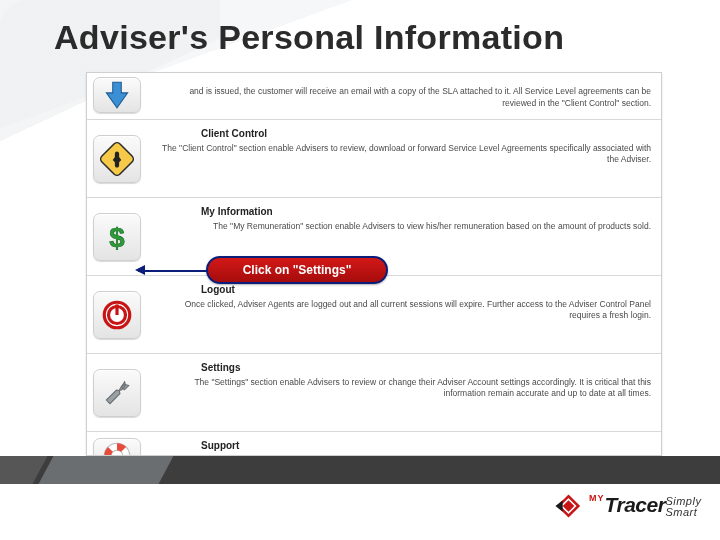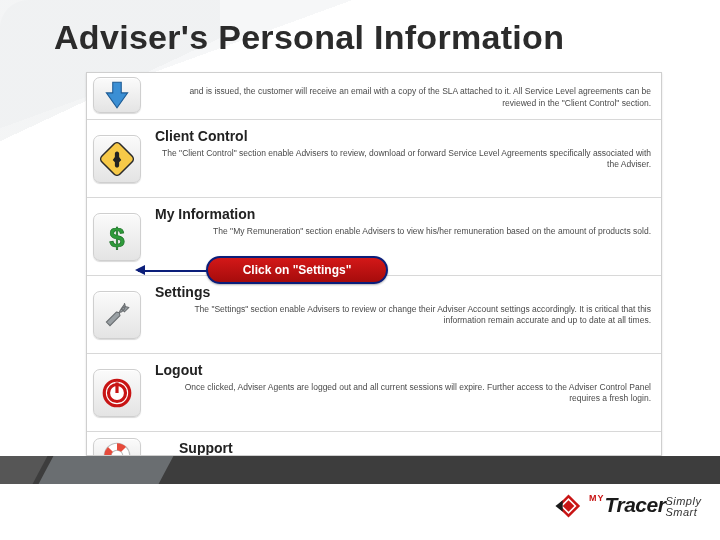--- a/index.html
+++ b/index.html
@@ -4,27 +4,27 @@
 <style>
   * { box-sizing: border-box; margin: 0; padding: 0; }
   html, body { width: 720px; height: 540px; font-family: Arial, sans-serif; overflow: hidden; background: #fff; }
   .slide { position: relative; width: 720px; height: 540px; background: linear-gradient(160deg, #f6f7f8 0 16%, #ffffff 16% 100%); border-radius: 28px; }
   .bg-diag { position: absolute; left: -80px; top: -40px; width: 300px; height: 260px; background: linear-gradient(160deg, #eceeef 0 55%, transparent 55%); transform: skewY(-6deg); opacity: .6; }
   .title { position: absolute; top: 18px; left: 54px; font-size: 34px; color: #2b2b2b; letter-spacing: .3px; }
   .panel { position: absolute; left: 86px; top: 72px; width: 576px; height: 384px; border: 1px solid #cfcfcf; background: #f3f3f3; box-shadow: 0 1px 2px rgba(0,0,0,.12); overflow: hidden; }
   .row { display: flex; align-items: stretch; border-top: 1px solid #d8d8d8; background: #fff; }
   .row:first-child { border-top: 0; }
   .row.partial-top { height: 46px; align-items: flex-end; }
-  .row.partial-bottom { height: 34px; align-items: flex-start; gap: 24px; }
+  .row.partial-bottom { height: 34px; align-items: flex-start; }
   .row-normal { min-height: 78px; }
   .icon-cell { width: 60px; display: flex; align-items: center; justify-content: center; padding: 6px; }
   .icon-box { width: 48px; height: 48px; border-radius: 7px; background: linear-gradient(#fbfbfb,#e4e4e4); border: 1px solid #cfcfcf; display: flex; align-items: center; justify-content: center; box-shadow: inset 0 1px 0 #fff, 0 1px 1px rgba(0,0,0,.15); }
   .icon-box svg { width: 34px; height: 34px; }
   .text-cell { flex: 1; padding: 8px 10px 10px 8px; }
-  .item-title { font-size: 14px; font-weight: bold; color: #222; margin-bottom: 4px; }
+  .item-title { font-size: 10px; font-weight: bold; color: #222; margin-bottom: 4px; margin-left: 46px; }
   .item-desc { font-size: 8.5px; line-height: 1.35; color: #4a4a4a; text-align: right; }
   .row.partial-top .icon-box, .row.partial-bottom .icon-box { height: 36px; }
 
   
 
   .callout { position: absolute; left: 206px; top: 256px; width: 182px; height: 28px; background: linear-gradient(#d31818,#a60c0c); border: 2px solid #0b1e7a; border-radius: 16px; color: #fff; font-weight: bold; font-size: 12px; display: flex; align-items: center; justify-content: center; box-shadow: 0 1px 2px rgba(0,0,0,.3); }
   .callout::after { content: ""; position: absolute; left: -70px; top: 50%; width: 70px; height: 0; border-top: 2px solid #0b1e7a; }
   .callout::before { content: ""; position: absolute; left: -78px; top: 50%; margin-top: -5px; border: 5px solid transparent; border-right: 10px solid #0b1e7a; }
 
   .footer-band { position: absolute; left: 0; right: 0; top: 456px; height: 28px; background: #3d3d3d; }
@@ -87,43 +87,43 @@
       <div class="text-cell">
         <div class="item-title">My Information</div>
         <div class="item-desc">The "My Remuneration" section enable Advisers to view his/her remuneration based on the amount of products sold.</div>
       </div>
     </div>
 
     <div class="row row-normal">
       <div class="icon-cell">
         <div class="icon-box">
           <svg viewBox="0 0 32 32">
-              <path fill="#9aa0a4" stroke="#6a6e71" d="M23 5a6 6 0 0 1-7.6 8.2L6 22.6 9.4 26l9.4-9.4A6 6 0 0 1 27 9l-4 4-3-3 3-4z"></path>
-            </svg>
-        </div>
-      </div>
-      <div class="text-cell">
-        <div class="item-title">Settings</div>
-        <div class="item-desc">The "Settings" section enable Advisers to review or change their Adviser Account settings accordingly. It is critical that this information remain accurate and up to date at all times.</div>
-      </div>
-    </div>
-
-    <div class="row row-normal">
-      <div class="icon-cell">
-        <div class="icon-box">
-          <svg viewBox="0 0 32 32">
               <circle cx="16" cy="16" r="12" fill="#fff" stroke="#c81414" stroke-width="3"></circle>
               <circle cx="16" cy="16" r="8" fill="none" stroke="#c81414" stroke-width="3"></circle>
               <rect x="14.5" y="6" width="3" height="10" fill="#c81414"></rect>
             </svg>
         </div>
       </div>
       <div class="text-cell">
         <div class="item-title">Logout</div>
         <div class="item-desc">Once clicked, Adviser Agents are logged out and all current sessions will expire. Further access to the Adviser Control Panel requires a fresh login.</div>
+      </div>
+    </div>
+
+    <div class="row row-normal">
+      <div class="icon-cell">
+        <div class="icon-box">
+          <svg viewBox="0 0 32 32">
+              <path fill="#9aa0a4" stroke="#6a6e71" d="M23 5a6 6 0 0 1-7.6 8.2L6 22.6 9.4 26l9.4-9.4A6 6 0 0 1 27 9l-4 4-3-3 3-4z"></path>
+            </svg>
+        </div>
+      </div>
+      <div class="text-cell">
+        <div class="item-title">Settings</div>
+        <div class="item-desc">The "Settings" section enable Advisers to review or change their Adviser Account settings accordingly. It is critical that this information remain accurate and up to date at all times.</div>
       </div>
     </div>
 
     <div class="row partial-bottom">
       <div class="icon-cell">
         <div class="icon-box">
           <svg viewBox="0 0 32 32">
               <circle cx="16" cy="16" r="12" fill="#fff" stroke="#bbb"></circle>
               <circle cx="16" cy="16" r="5.5" fill="#fff" stroke="#bbb"></circle>
               <path fill="#e64b3c" d="M16 4a12 12 0 0 1 8.5 3.5l-4.6 4.6A5.5 5.5 0 0 0 16 10.5V4zM16 28a12 12 0 0 1-8.5-3.5l4.6-4.6A5.5 5.5 0 0 0 16 21.5V28zM4 16a12 12 0 0 1 3.5-8.5l4.6 4.6A5.5 5.5 0 0 0 10.5 16H4zM28 16a12 12 0 0 1-3.5 8.5l-4.6-4.6A5.5 5.5 0 0 0 21.5 16H28z"></path>

